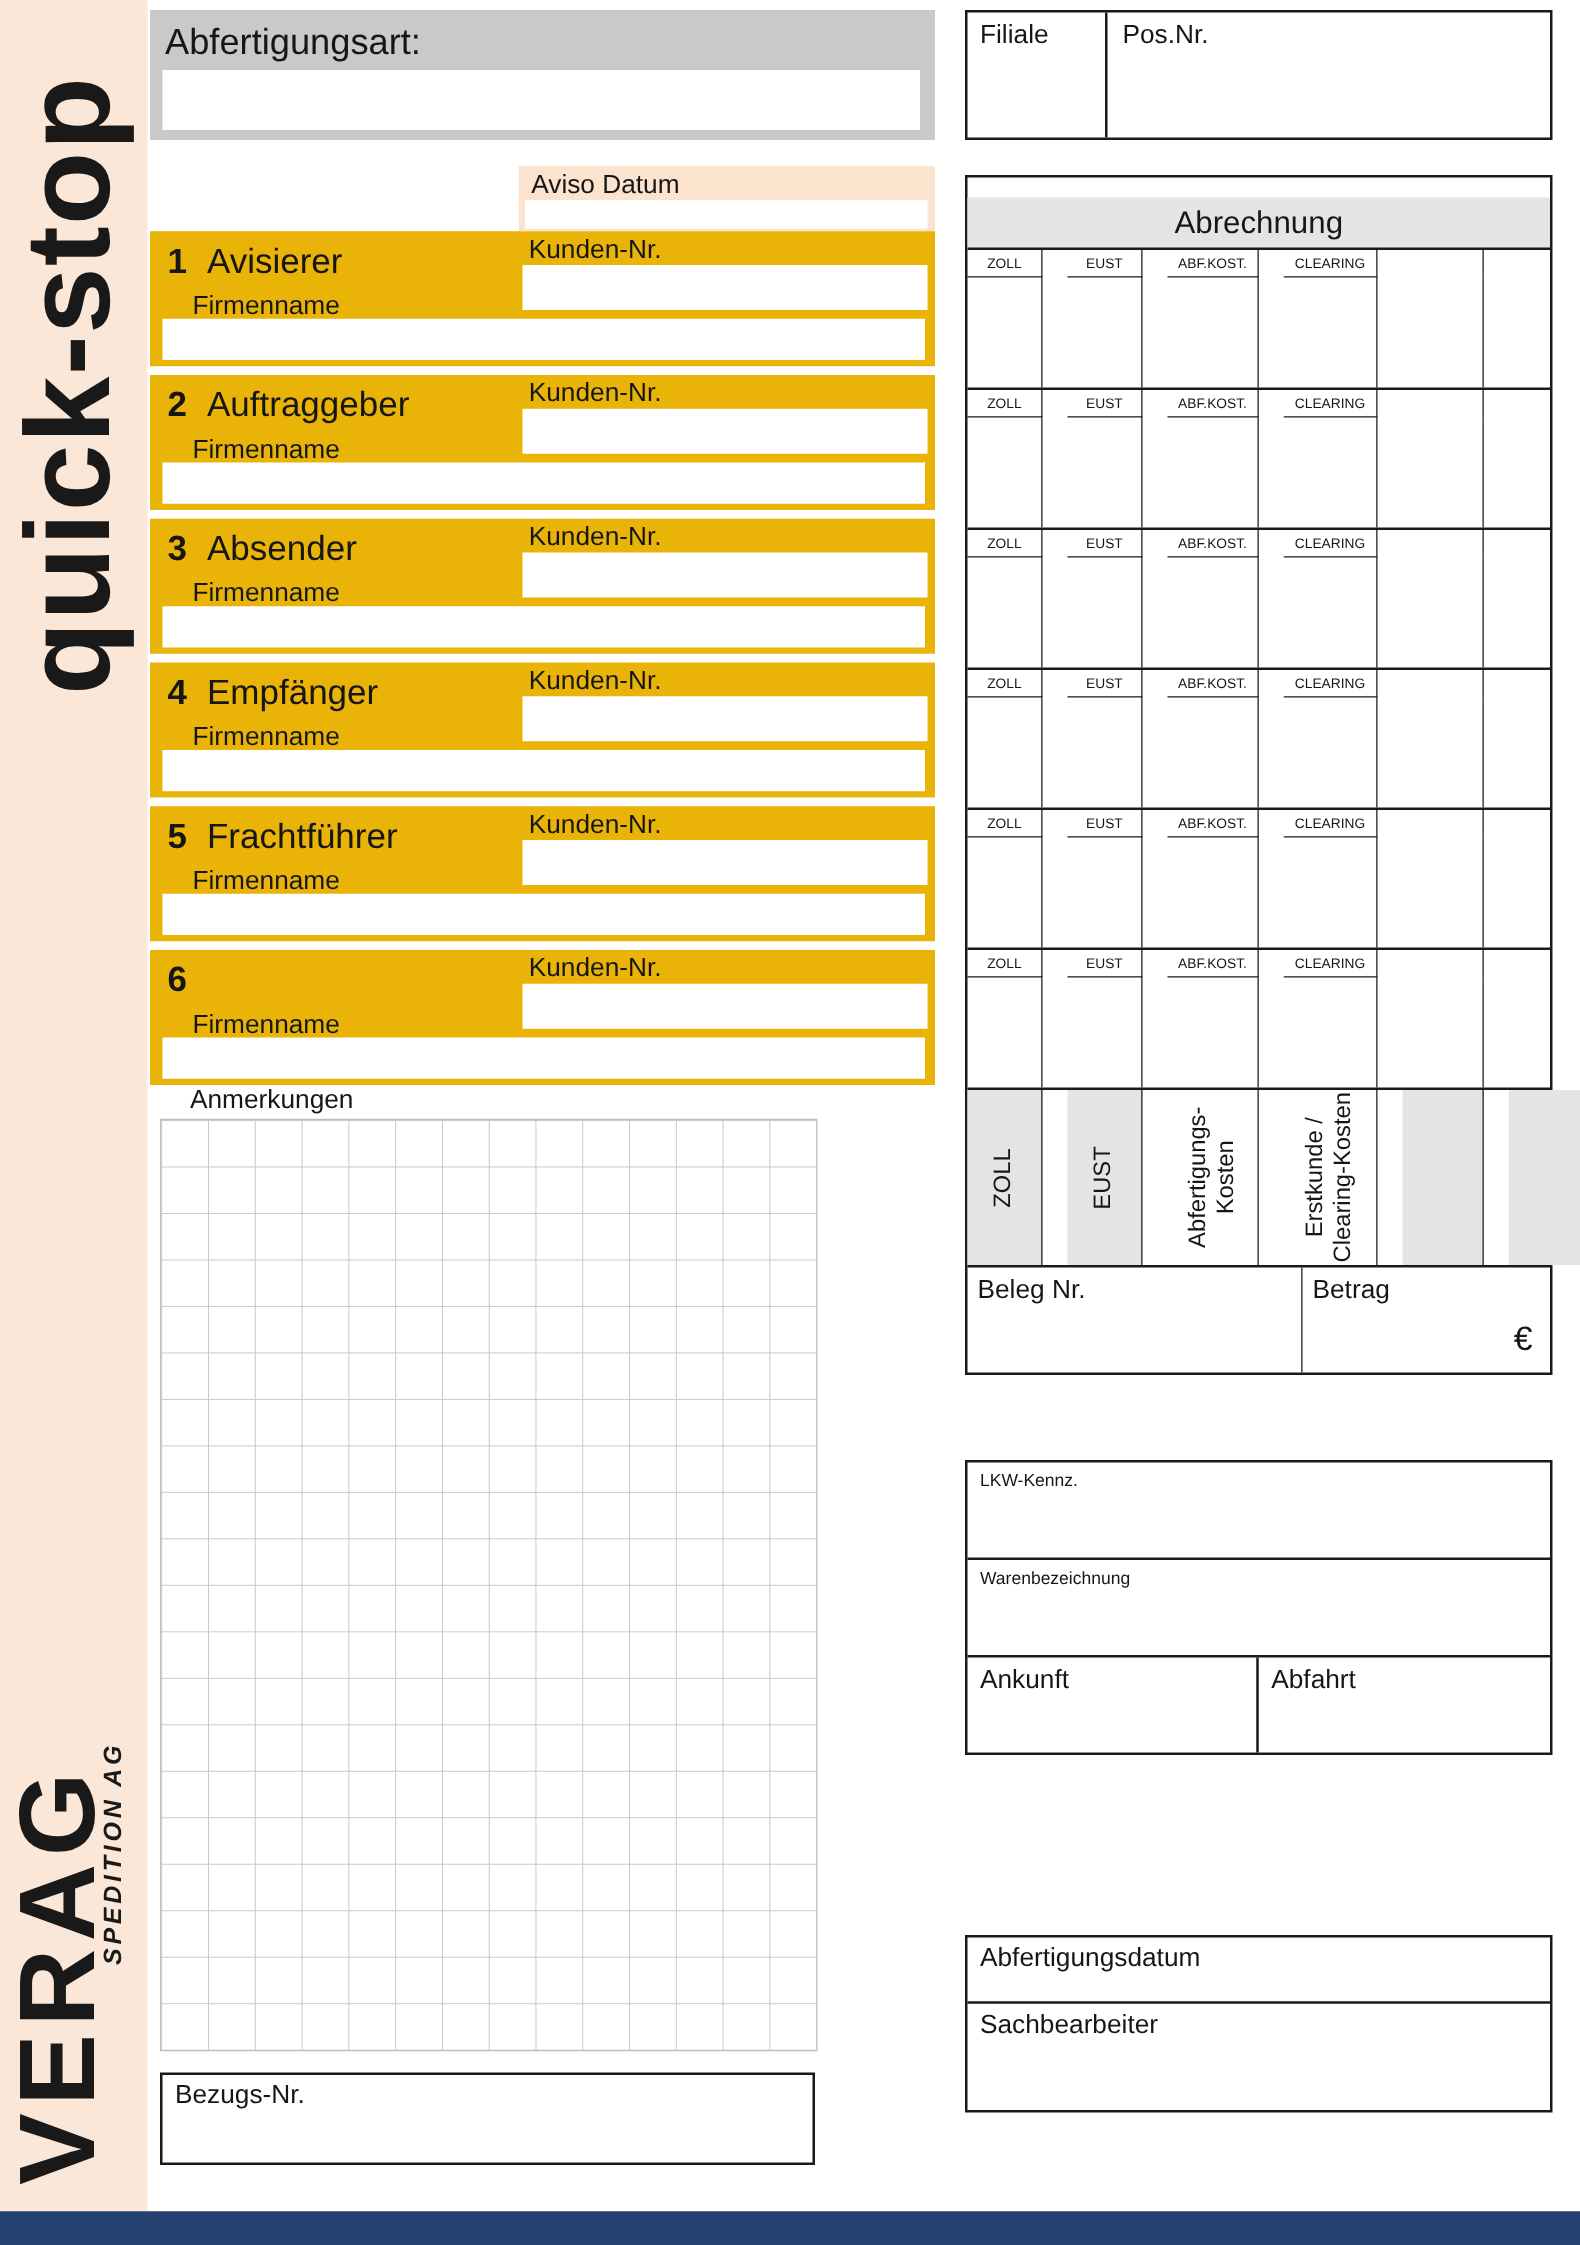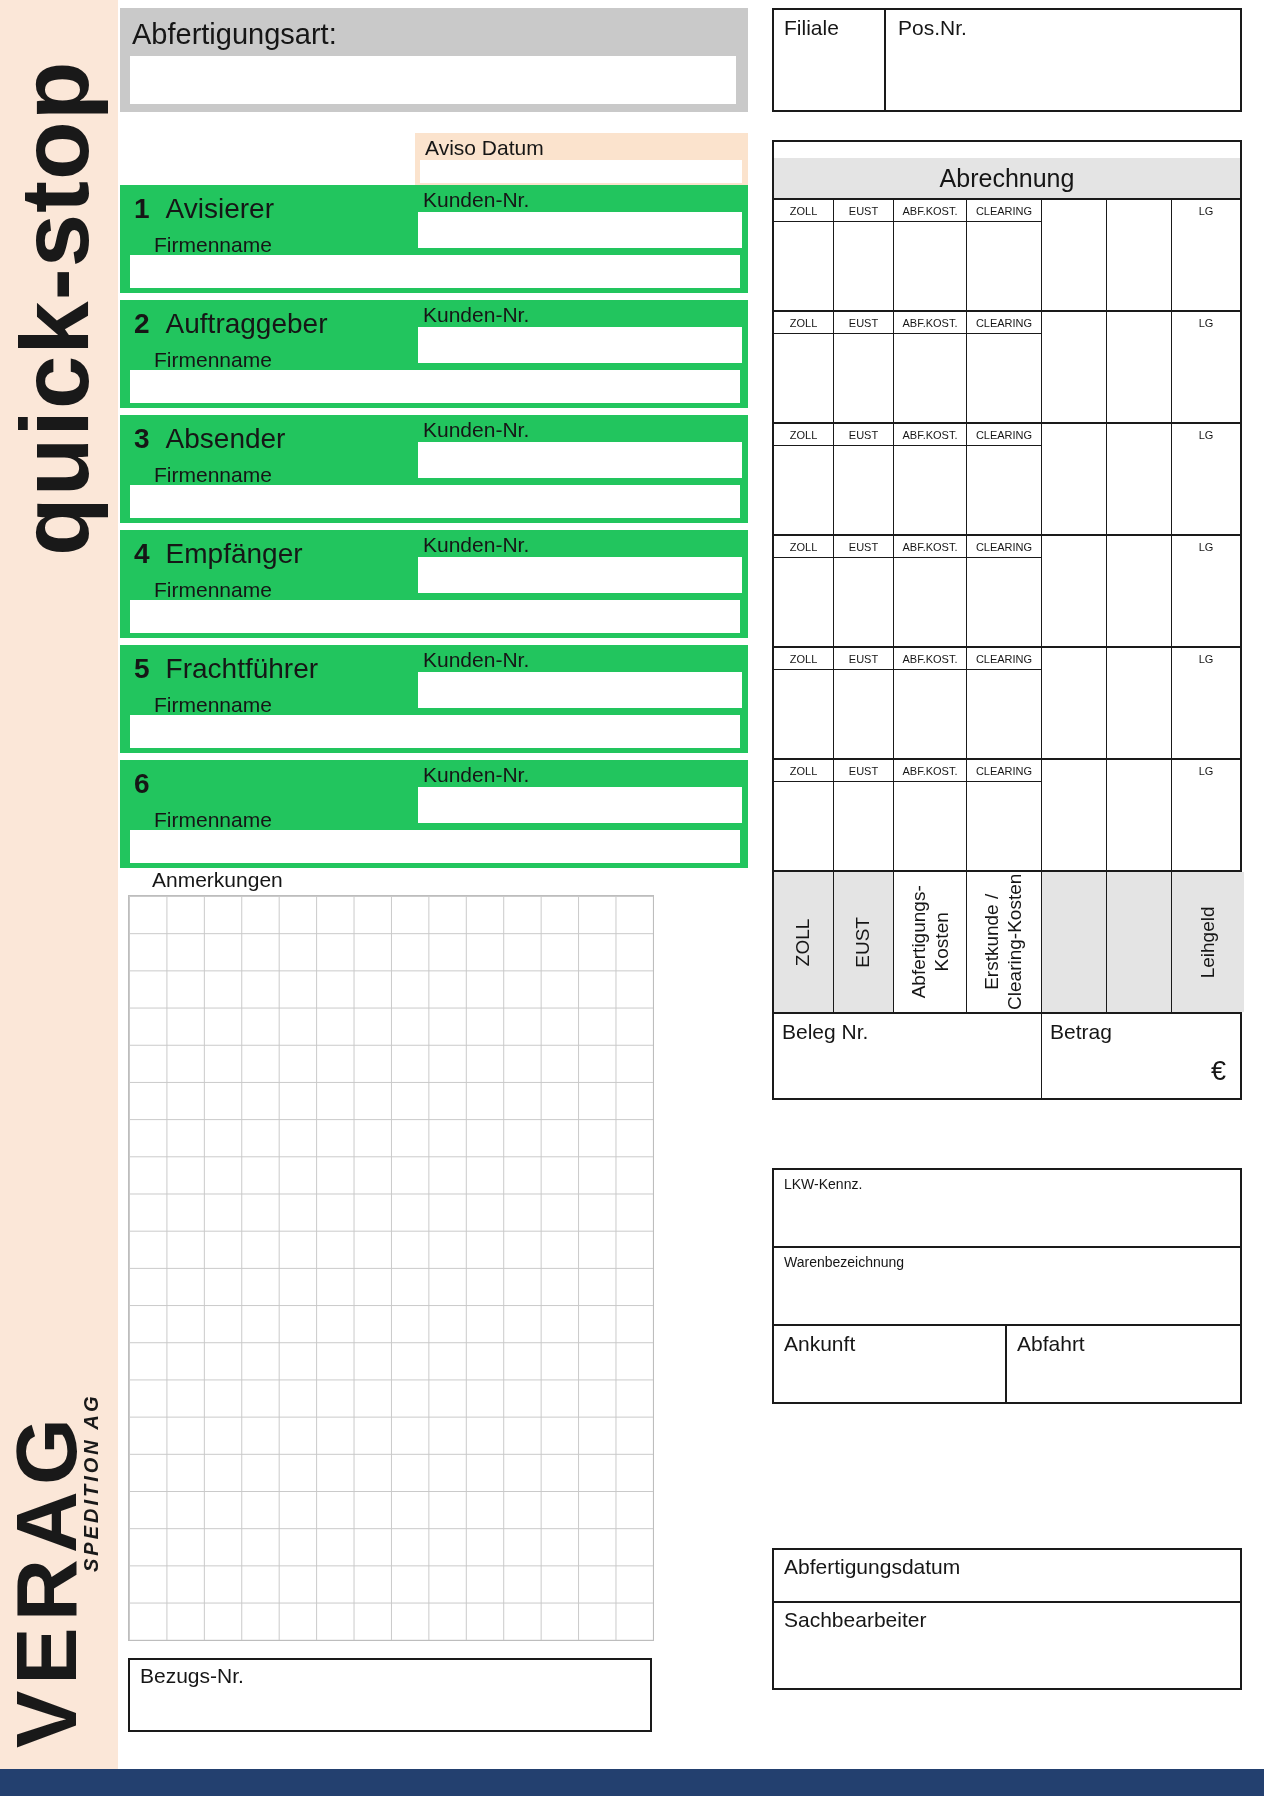--- a/index.html
+++ b/index.html
@@ -26,33 +26,33 @@
               background:#ffffff; display:flex; box-sizing:border-box; }
   .tr-cell1 { width:112px; border-right:2px solid #1a1a1a; padding:6px 0 4px 10px; font-size:21px; box-sizing:border-box; }
   .tr-cell2 { flex:1; padding:6px 0 0 12px; font-size:21px; }
 
   
   .aviso { left:415px; top:133px; width:333px; height:52px; background:#fbe3cd; }
   .aviso .lbl { position:absolute; left:10px; top:3px; font-size:21px; }
   .aviso .field { position:absolute; left:5px; top:27px; width:322px; height:23px; background:#ffffff; }
 
   
-  .sec { position:absolute; left:120px; width:628px; height:108px; background:#22c55e; }
+  .sec { position:absolute; left:120px; width:628px; height:108px; background:#eab308; }
   .sec-title { position:absolute; left:14px; top:8px; font-size:28px; }
   .sec-num { font-weight:700; margin-right:16px; }
   .sec-klabel { position:absolute; left:303px; top:3px; font-size:21px; }
   .sec-kfield { position:absolute; left:298px; top:27px; width:324px; height:36px; background:#ffffff; }
   .sec-flabel { position:absolute; left:34px; top:48px; font-size:21px; }
   .sec-ffield { position:absolute; left:10px; top:70px; width:610px; height:33px; background:#ffffff; }
 
   
   .atable { left:772px; top:140px; width:470px; border:2px solid #1a1a1a; background:#ffffff; box-sizing:border-box; }
   .ahead { height:40px; background:#e4e4e4; border-bottom:2px solid #1a1a1a;
            display:flex; align-items:center; justify-content:center; font-size:25px;margin-top:16px; }
-  .agrid { display:grid; grid-template-columns:60px 60px 73px 75px 65px 65px 1fr; }
+  .agrid { display:grid; grid-template-columns:60px 60px 73px 75px 65px 65px 1fr;gap:20px; }
   .rowgroup { border-bottom:2px solid #1a1a1a; }
   .scell { height:22px; box-sizing:border-box; border-right:1.5px solid #1a1a1a;
            font-size:11px; display:flex; align-items:center; justify-content:center; overflow:hidden; }
   .scell.labeled { border-bottom:1.5px solid #1a1a1a; }
   .agrid > div:last-child { border-right:none; }
   .bcell { height:88px; box-sizing:border-box; border-right:1.5px solid #1a1a1a; }
 
   .afoot { border-bottom:2px solid #1a1a1a; }
   .fcell { height:140px; box-sizing:border-box; border-right:1.5px solid #1a1a1a;
            display:flex; align-items:center; justify-content:center; overflow:visible; }

